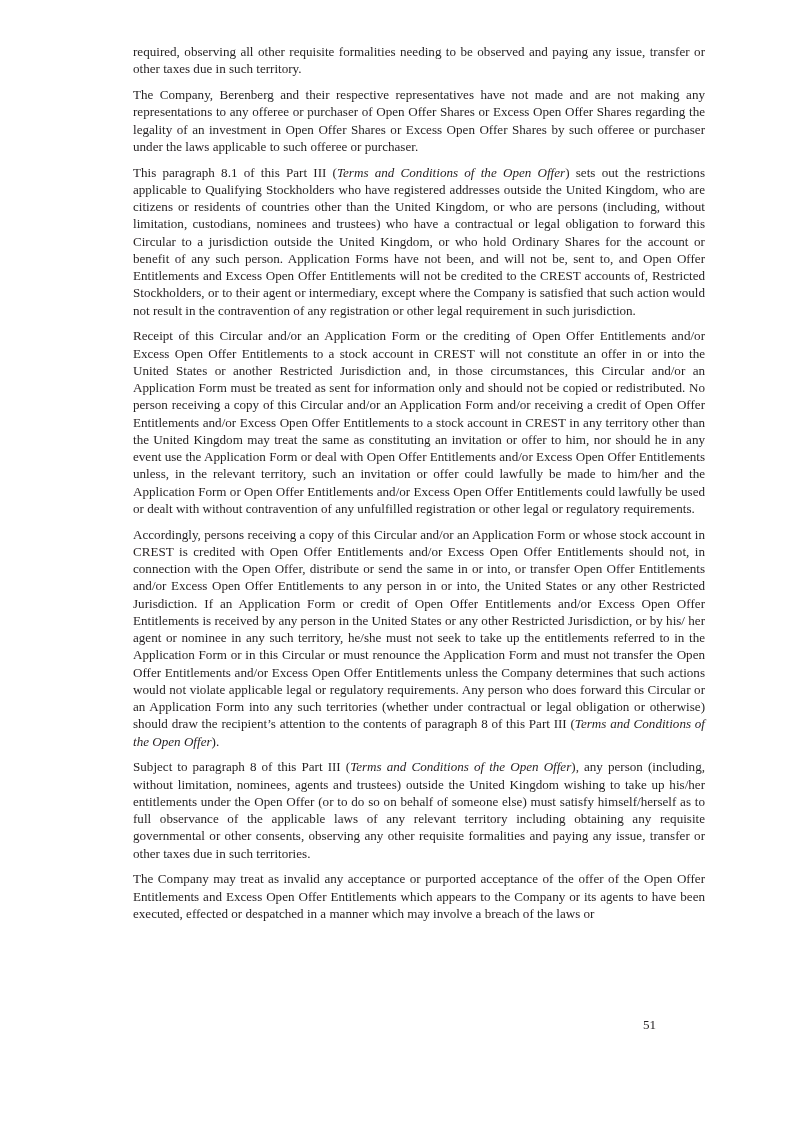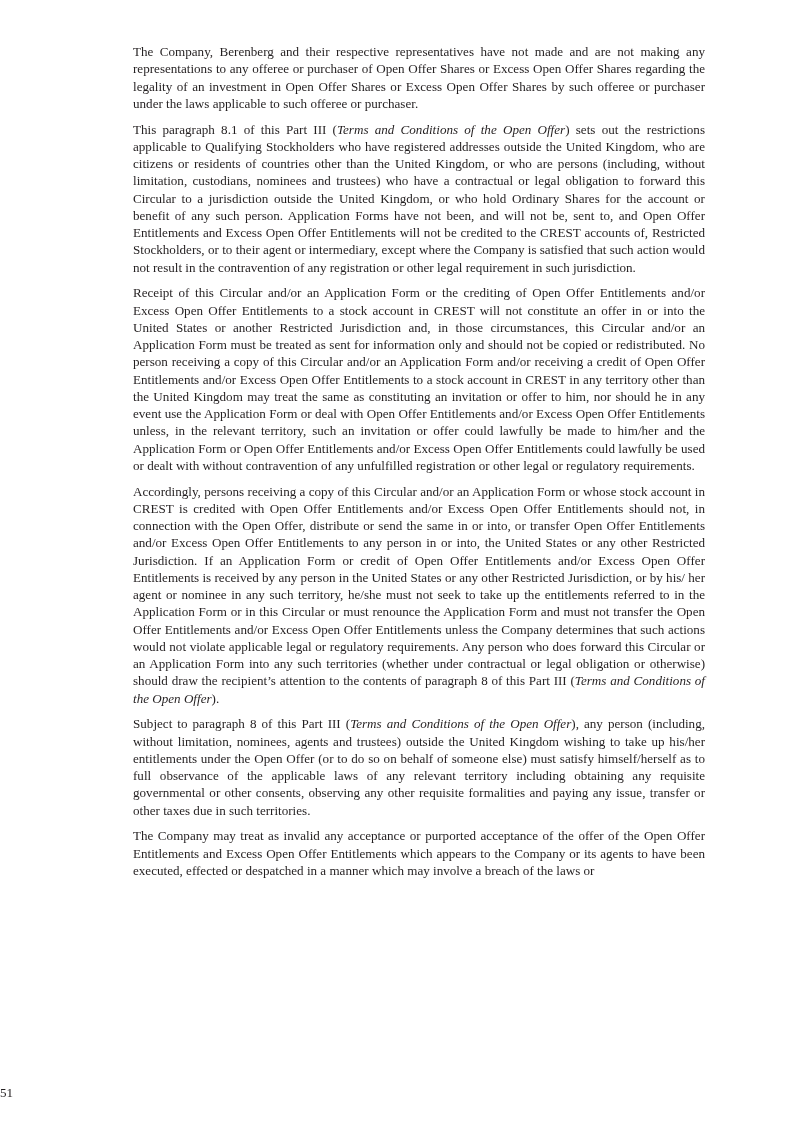--- a/index.html
+++ b/index.html
@@ -27,31 +27,34 @@
       line-height: 17.25px;
       text-align: justify;
       hyphens: none;
     }
     .para i {
     }
     .page-number {
       position: absolute;
       left: 0;
       width: 656px;
-      top: 1084px;
-      text-align: left;
+      top: 1016px;
+      text-align: right;
       font-size: 13.1px;
       line-height: 17px;
     }
   </style>
 </head>
 <body>
 
 <div class="page">
 
+  <p class="para">
+    <span>required, observing all other requisite formalities needing to be observed and paying any issue, transfer or other taxes due in such territory.</span>
+  </p>
 
   <p class="para">
     <span>The Company, Berenberg and their respective representatives have not made and are not making any representations to any offeree or purchaser of Open Offer Shares or Excess Open Offer Shares regarding the legality of an investment in Open Offer Shares or Excess Open Offer Shares by such offeree or purchaser under the laws applicable to such offeree or purchaser.</span>
   </p>
 
   <p class="para">
     <span>This paragraph 8.1 of this Part III (</span><i>Terms and Conditions of the Open Offer</i><span>) sets out the restrictions applicable to Qualifying Stockholders who have registered addresses outside the United Kingdom, who are citizens or residents of countries other than the United Kingdom, or who are persons (including, without limitation, custodians, nominees and trustees) who have a contractual or legal obligation to forward this Circular to a jurisdiction outside the United Kingdom, or who hold Ordinary Shares for the account or benefit of any such person. Application Forms have not been, and will not be, sent to, and Open Offer Entitlements and Excess Open Offer Entitlements will not be credited to the CREST accounts of, Restricted Stockholders, or to their agent or intermediary, except where the Company is satisfied that such action would not result in the contravention of any registration or other legal requirement in such jurisdiction.</span>
   </p>
 
   <p class="para">

